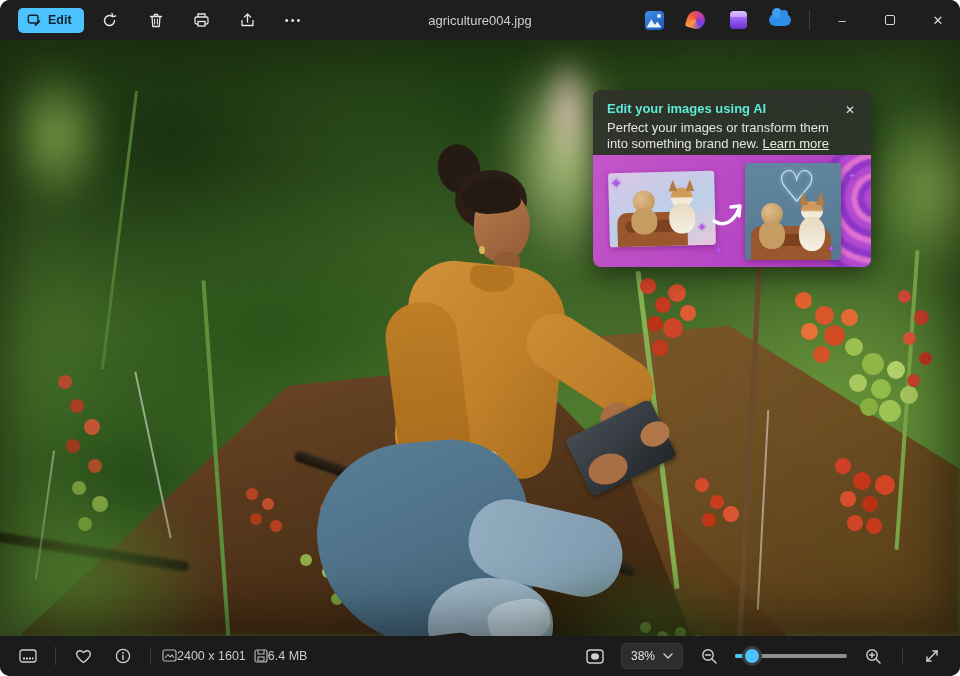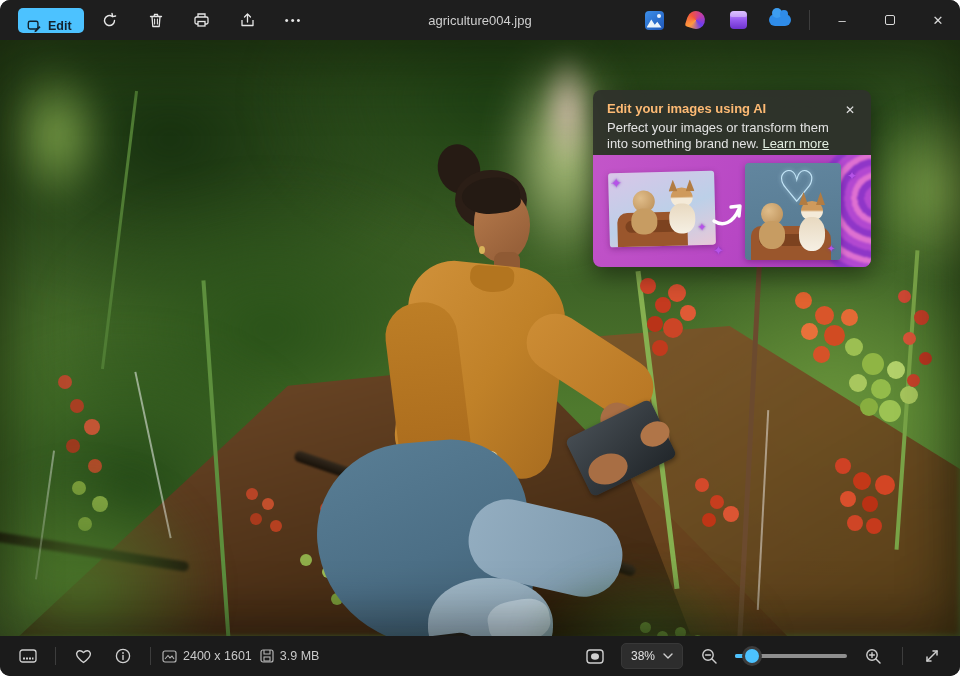--- a/index.html
+++ b/index.html
@@ -8,21 +8,21 @@
     position:relative; width:960px; height:676px; background:#1f1f1f;
     border-radius:10px; overflow:hidden; margin:0 auto;
   }
   
   .titlebar {
     position:absolute; top:0; left:0; right:0; height:40px;
     background:#1e1e1e; display:flex; align-items:center; z-index:50;
   }
   .tb-left { display:flex; align-items:center; gap:6px; padding-left:18px; }
   .edit-btn {
-    display:flex; align-items:flex-end; gap:7px; background:#4cc2ff; color:#13232e;
+    display:flex; align-items:center; gap:7px; background:#4cc2ff; color:#13232e;
     border:none; border-radius:5px; height:25px; padding:0 12px 0 9px;
     font-size:12.5px; font-weight:bold; cursor:pointer;
   }
   .tb-iconbtn {
     width:40px; height:34px; display:flex; align-items:center; justify-content:center;
     background:transparent; border:none; border-radius:5px; cursor:pointer;
   }
   .tb-iconbtn svg { display:block; }
   .tb-title {
     position:absolute; left:0; right:0; text-align:center; color:#cfcfcf; font-size:13px;
@@ -53,21 +53,21 @@
   .pp { position:absolute; }
   
   .toms { position:absolute; border-radius:50%; filter:blur(.4px); }
   
   .ai-popup {
     position:absolute; left:593px; top:50px; width:278px; height:177px;
     background:rgba(47,50,43,.96); border-radius:8px; z-index:40;
     box-shadow:0 8px 24px rgba(0,0,0,.45); color:#fff; overflow:hidden;
   }
   .ai-head { padding:11px 14px 0 14px; position:relative; }
-  .ai-title { font-size:13px; font-weight:bold; color:#fdba74; }
+  .ai-title { font-size:13px; font-weight:bold; color:#5eead4; }
   .ai-body { font-size:13px; color:#e3e3e3; line-height:16px; margin-top:4px; width:236px; }
   .ai-link { color:#e2efe2; text-decoration:underline; cursor:pointer; }
   .ai-close { position:absolute; top:9px; right:10px; width:22px; height:22px; border:none; background:transparent; color:#e0e0e0; font-size:12px; cursor:pointer; border-radius:4px; }
   .promo { position:absolute; left:0; right:0; bottom:0; height:112px;
     background:linear-gradient(120deg,#c356c9 0%,#b747c4 55%,#a63bbd 100%); cursor:pointer; overflow:hidden; }
   .promo-swirl { position:absolute; right:-34px; top:-8px; width:92px; height:128px; border-radius:50%;
     background:repeating-radial-gradient(circle at 70% 40%, #e87ad4 0 6px, #b44bd4 6px 13px, #8a35c9 13px 20px); opacity:.85; filter:blur(1px); }
   .before-card { position:absolute; left:16px; top:17px; width:106px; height:74px; border-radius:3px;
     background:linear-gradient(160deg,#d9c6e8 0%,#bcd0e8 55%,#e8c8d8 100%); transform:rotate(-1.5deg);
     box-shadow:0 2px 6px rgba(60,0,70,.35); overflow:hidden; }
@@ -83,21 +83,21 @@
   .promo-arrow { position:absolute; left:118px; top:44px; }
   
   .statusbar {
     position:absolute; left:0; right:0; bottom:0; height:40px; background:#1b1b1b;
     display:flex; align-items:center; z-index:50; color:#cfcfcf; font-size:12.5px;
   }
   .sb-left { display:flex; align-items:center; gap:8px; padding-left:12px; }
   .sb-right { margin-left:auto; display:flex; align-items:center; gap:10px; padding-right:12px; }
   .sb-btn { width:32px; height:30px; display:flex; align-items:center; justify-content:center; background:transparent; border:none; border-radius:5px; cursor:pointer; }
   .sb-div { width:1px; height:18px; background:#3d3d3d; margin:0 3px; }
-  .sb-meta { display:flex; align-items:center; gap:6px; color:#c9c9c9; }
+  .sb-meta { display:flex; color:#c9c9c9; }
   .zoom-select { display:flex; align-items:center; gap:8px; background:#2d2d2d; border:1px solid #383838; border-radius:5px; height:26px; padding:0 9px; color:#e3e3e3; font-size:12px; cursor:pointer; }
   .slider { position:relative; width:112px; height:14px; cursor:pointer; }
   .slider .track { position:absolute; top:5px; left:0; right:0; height:4px; border-radius:2px; background:#8f8f8f; }
   .slider .fill { position:absolute; top:5px; left:0; width:17px; height:4px; border-radius:2px; background:#4cc2ff; }
   .slider .thumb { position:absolute; top:0; left:10px; width:14px; height:14px; border-radius:50%; background:#4cc2ff; box-shadow:0 0 0 3px #3c3c3c; }
 </style>
 </head>
 <body>
 
 <div class="window">
@@ -322,21 +322,21 @@
             <path d="M3 9 L6 5.5 L8 8 L10 6 L12 9" fill="none" stroke="#b5b5b5" stroke-width="1.1"></path>
           </svg>
         <span>2400 x 1601</span>
       </div>
       <div class="sb-meta">
         <svg width="14" height="14" viewBox="0 0 14 14">
             <rect x="1" y="1" width="12" height="12" rx="2" fill="none" stroke="#b5b5b5" stroke-width="1.2"></rect>
             <path d="M4 1 v4 h6 V1" fill="none" stroke="#b5b5b5" stroke-width="1.1"></path>
             <rect x="4" y="8" width="6" height="4" fill="none" stroke="#b5b5b5" stroke-width="1.1"></rect>
           </svg>
-        <span>3.9 MB</span>
+        <span>6.4 MB</span>
       </div>
     </div>
     <div class="sb-right">
       <button class="sb-btn">
         <svg width="18" height="15" viewBox="0 0 18 15">
             <rect x="1" y="1" width="16" height="13" rx="3" fill="none" stroke="#cfcfcf" stroke-width="1.4"></rect>
             <ellipse cx="9" cy="7.5" rx="4" ry="3.2" fill="#cfcfcf"></ellipse>
           </svg>
       </button>
       <button class="zoom-select">

